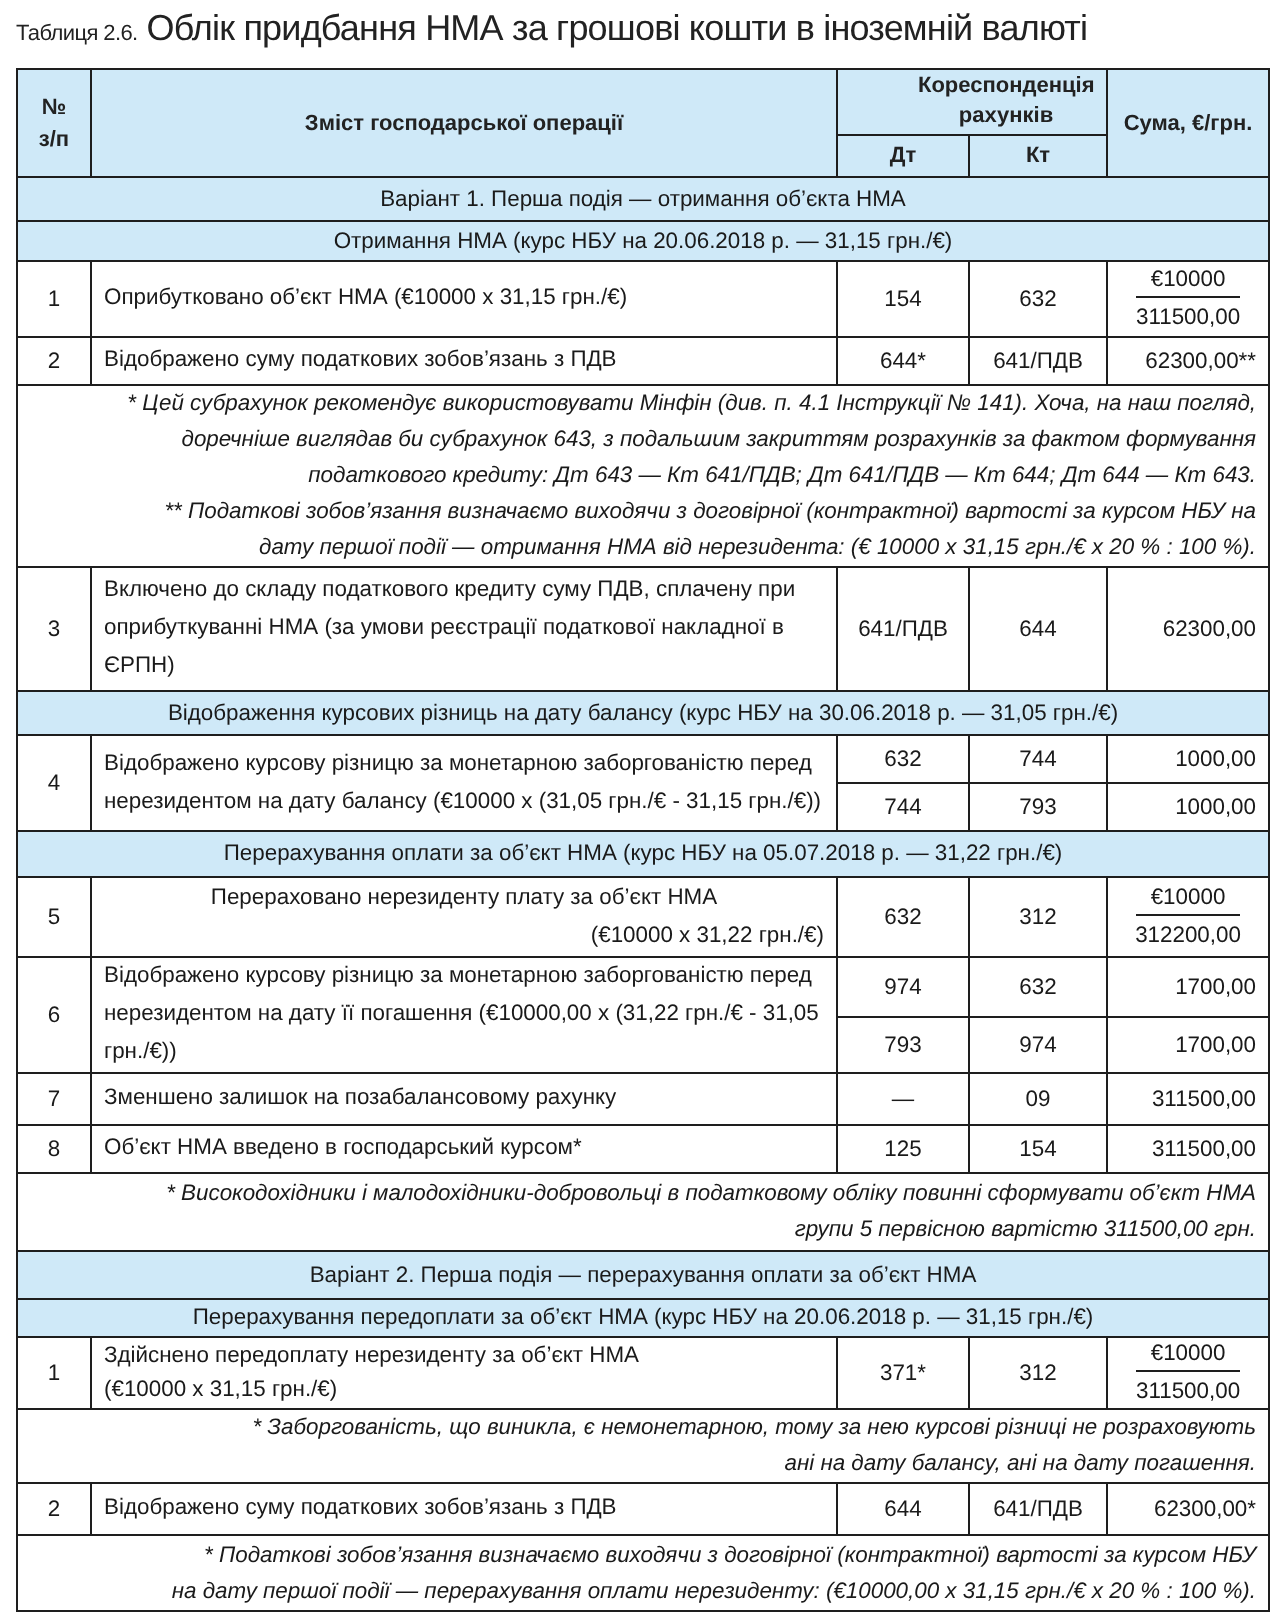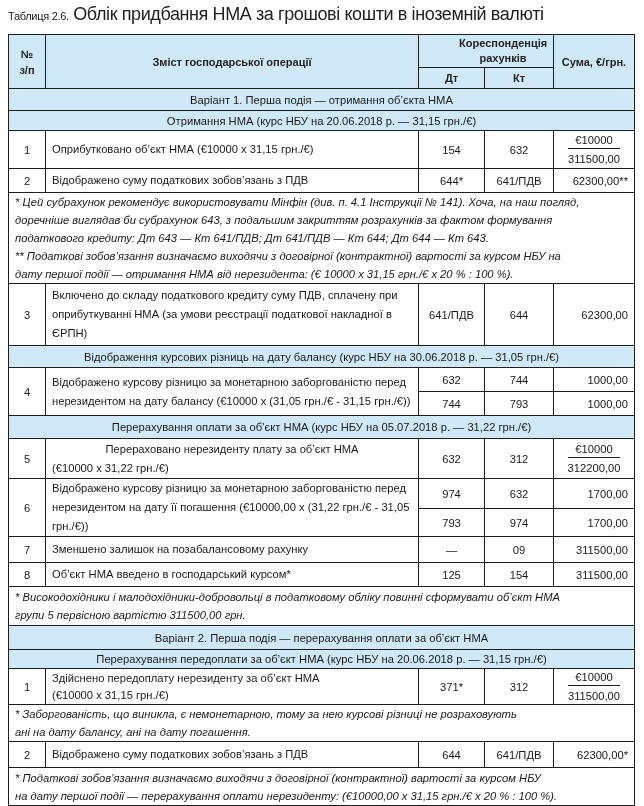--- a/index.html
+++ b/index.html
@@ -12,21 +12,21 @@
   col.c1 { width:37px; } col.c2 { width:373px; } col.c3 { width:66px; } col.c4 { width:69px; } col.c5 { width:81px; }
   thead th { background:#cfe9f8; font-weight:bold; font-size:11px; color:#222; text-align:center; }
   .band { background:#cfe9f8; text-align:center; font-size:11.2px; color:#1a1a1a; }
   td.num { text-align:center; }
   td.ctr { text-align:center; }
   td.amt { text-align:right; padding-right:6px; white-space:nowrap; }
   td.desc { text-align:left; line-height:19px; }
   .frac { display:inline-block; text-align:center; line-height:16px; }
   .frac .top { display:block; border-bottom:1.2px solid #1e1e1e; padding:0 2px; }
   .frac .bot { display:block; padding-top:2px; }
-  td.note { font-style:italic; text-align:left; line-height:18px; font-size:11.2px; padding:3px 6px; }
+  td.note { font-style:italic; text-align:right; line-height:18px; font-size:11.2px; padding:3px 6px; }
   .note-line { display:block; }
 </style>
 </head>
 <body>
 
 <div class="title">
   <span class="lbl">Таблиця 2.6.</span>
   <span class="main">Облік придбання НМА за грошові кошти в іноземній валюті</span>
 </div>
 
@@ -114,21 +114,21 @@
       <td class="ctr">793</td>
       <td class="amt">1000,00</td>
     </tr>
     <tr style="height:23px;">
       <td colspan="5" class="band">Перерахування оплати за об’єкт НМА (курс НБУ на 05.07.2018 р. — 31,22 грн./€)</td>
     </tr>
     <tr style="height:40px;">
       <td class="num">5</td>
       <td class="desc">
         <span class="note-line" style="font-style:normal;text-align:center;">Перераховано нерезиденту плату за об’єкт НМА</span>
-        <span class="note-line" style="font-style:normal;">(€10000 х 31,22 грн./€)</span>
+        <span class="note-line" style="font-style:normal;text-align:right;">(€10000 х 31,22 грн./€)</span>
       </td>
       <td class="ctr">632</td>
       <td class="ctr">312</td>
       <td class="ctr">
         <span class="frac">
           <span class="top">€10000</span>
           <span class="bot">312200,00</span>
         </span>
       </td>
     </tr>

